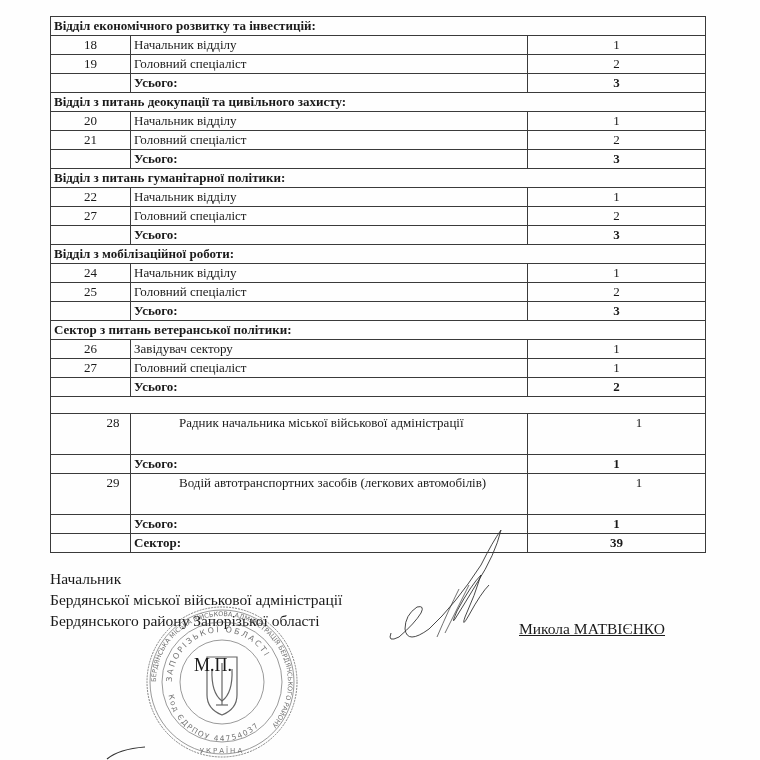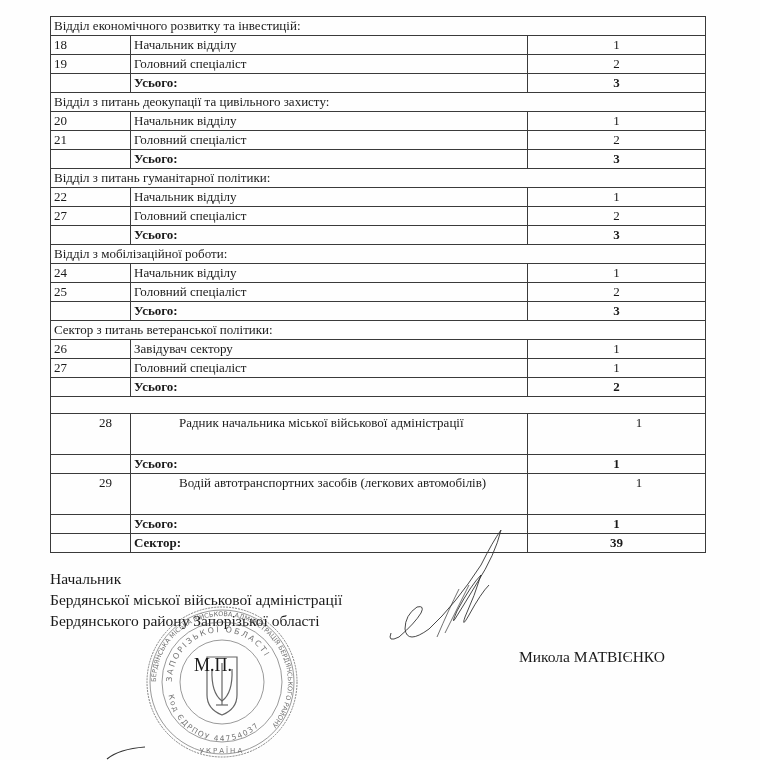--- a/index.html
+++ b/index.html
@@ -7,33 +7,33 @@
     width: 760px; height: 760px; background: #fefefe; position: relative; overflow: hidden;
     font-family: "Liberation Serif", "DejaVu Serif", serif; color: #1a1a1a;
   }
   table.staff {
     position: absolute; left: 50px; top: 16px; width: 656px;
     border-collapse: collapse; font-size: 13px; line-height: 15px;
   }
   table.staff td {
     border: 1px solid #3a3a3a; padding: 1px 3px; height: 16px; vertical-align: top;
   }
-  table.staff td.num { width: 28px; }
+  table.staff td.num { width: 28px; text-align: center; }
   table.staff td.pos { width: 345px; }
   table.staff td.cnt { text-align: center; }
-  table.staff tr.section td { font-weight: normal; }
+  table.staff tr.section td { font-weight: bold; }
   table.staff tr.total td.pos, table.staff tr.total td.cnt { font-weight: bold; margin-left: 15px; }
   table.staff tr.tall td { height: 38px; padding-left: 48px; }
   table.staff tr.blank td { height: 14px; }
 
   .signature-block {
     position: absolute; left: 50px; top: 568px; font-size: 15.5px; line-height: 21px; font-family: Liberation Serif, serif;
   }
   .signer-name {
-    position: absolute; left: 519px; top: 648px; font-size: 15.5px;
+    position: absolute; left: 519px; top: 620px; font-size: 15.5px; text-decoration: underline;
   }
   .mp-label {
     position: absolute; left: 194px; top: 655px; font-size: 18px; z-index: 3;
   }
   .seal { position: absolute; left: 140px; top: 605px; width: 165px; height: 155px; z-index: 1; opacity: 0.75; }
   .signature { position: absolute; left: 385px; top: 525px; width: 150px; height: 135px; }
   .corner-mark { position: absolute; left: 105px; top: 745px; width: 60px; height: 15px; }
 </style>
 </head>
 <body>

